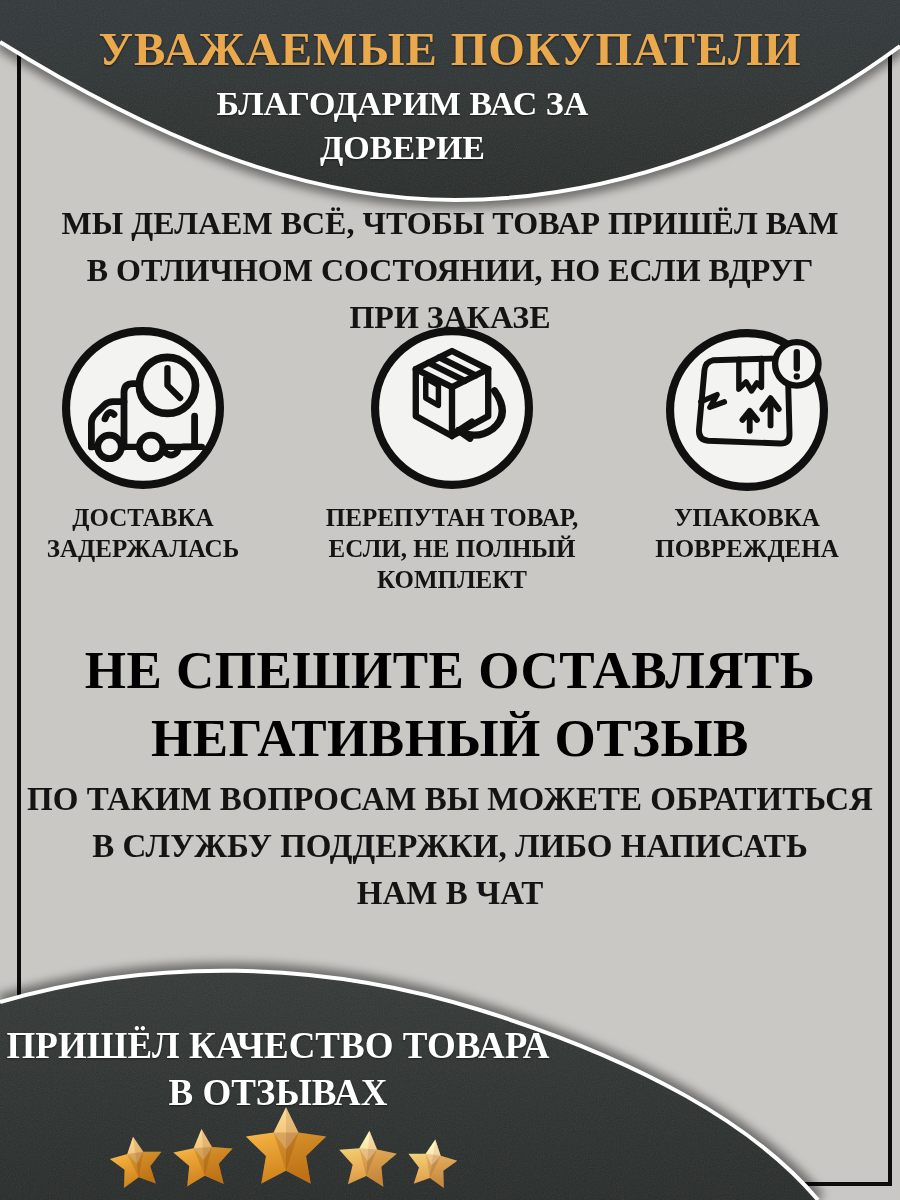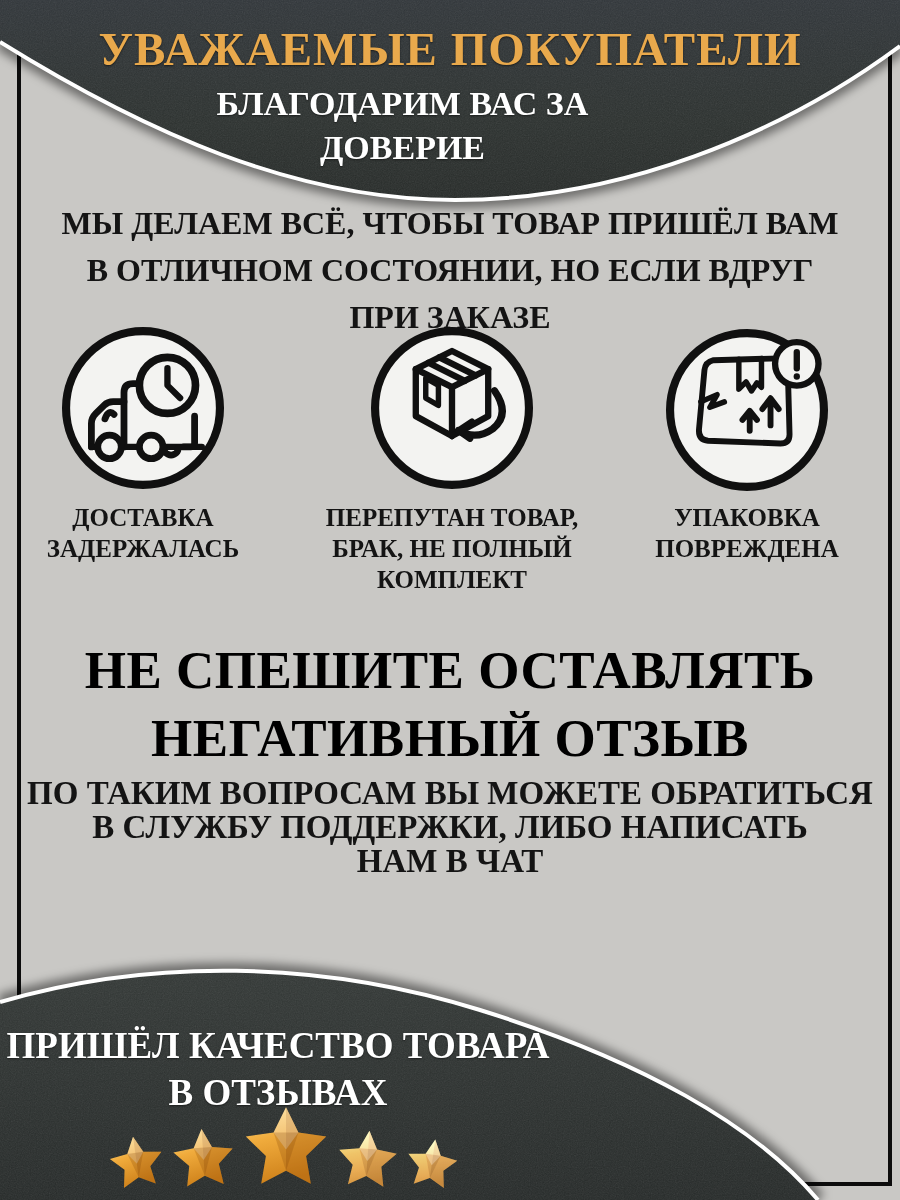--- a/index.html
+++ b/index.html
@@ -40,21 +40,21 @@
     position:absolute;z-index:1;width:320px;top:502px;
     font-size:25px;line-height:31px;color:#141414;
     text-align:center;white-space:pre-line;
   }
   .warning{
     left:0;width:900px;top:636px;
     font-size:53px;line-height:68px;color:#000000;letter-spacing:.5px;
   }
   .support{
     left:0;width:900px;top:776px;
-    font-size:33px;line-height:34px;color:#141414;
+    font-size:33px;line-height:47px;color:#141414;
   }
   .footer-text{
     left:0;width:556px;top:1022px;
     font-size:37px;line-height:47px;color:#ffffff;
     text-shadow:0 1px 2px rgba(0,0,0,.5);
   }
   .stars{
     position:absolute;left:83px;width:400px;top:1098px;height:92px;
     display:flex;justify-content:center;align-items:flex-end;gap:6px;z-index:3;
   }
@@ -167,21 +167,21 @@
       <path d="M121,112 V84 M112,94 L121,82 L130,94"></path>
     </g>
     <circle cx="150" cy="44" r="24" fill="#f3f3f1" stroke="#101010" stroke-width="7"></circle>
     <path d="M150,31 V49" fill="none" stroke="#101010" stroke-width="7" stroke-linecap="round"></path>
     <circle cx="150" cy="58" r="3.5" fill="#101010"></circle>
   </svg>
 
   <div class="issue-label" style="left:-17px">ДОСТАВКА
 ЗАДЕРЖАЛАСЬ</div>
   <div class="issue-label" style="left:292px">ПЕРЕПУТАН ТОВАР,
-БРАК, НЕ ПОЛНЫЙ
+ЕСЛИ, НЕ ПОЛНЫЙ
 КОМПЛЕКТ</div>
   <div class="issue-label" style="left:587px">УПАКОВКА
 ПОВРЕЖДЕНА</div>
 
   <div class="abs warning">НЕ СПЕШИТЕ ОСТАВЛЯТЬ
 НЕГАТИВНЫЙ ОТЗЫВ</div>
 
   <div class="abs support">ПО ТАКИМ ВОПРОСАМ ВЫ МОЖЕТЕ ОБРАТИТЬСЯ
 В СЛУЖБУ ПОДДЕРЖКИ, ЛИБО НАПИСАТЬ
 НАМ В ЧАТ</div>

